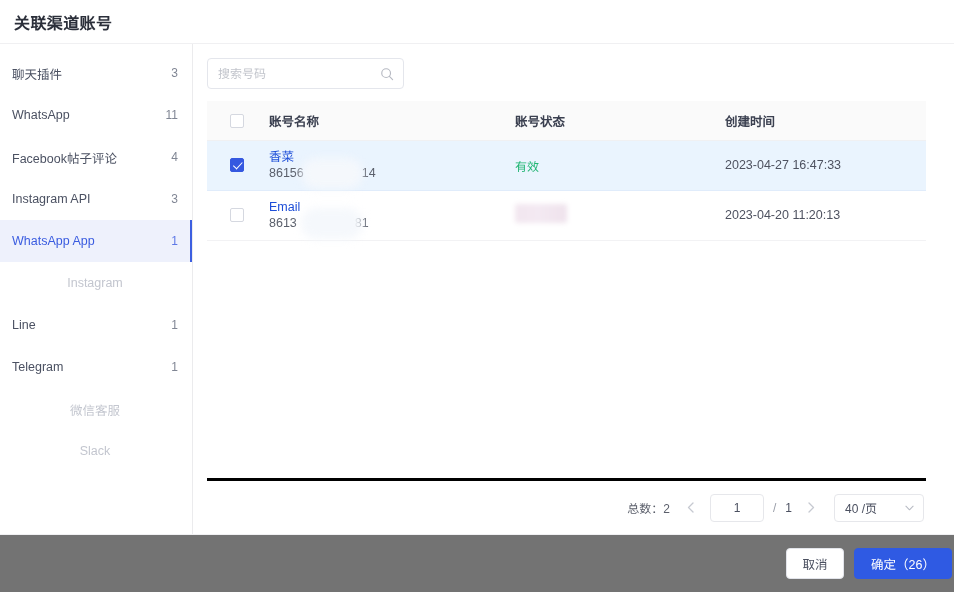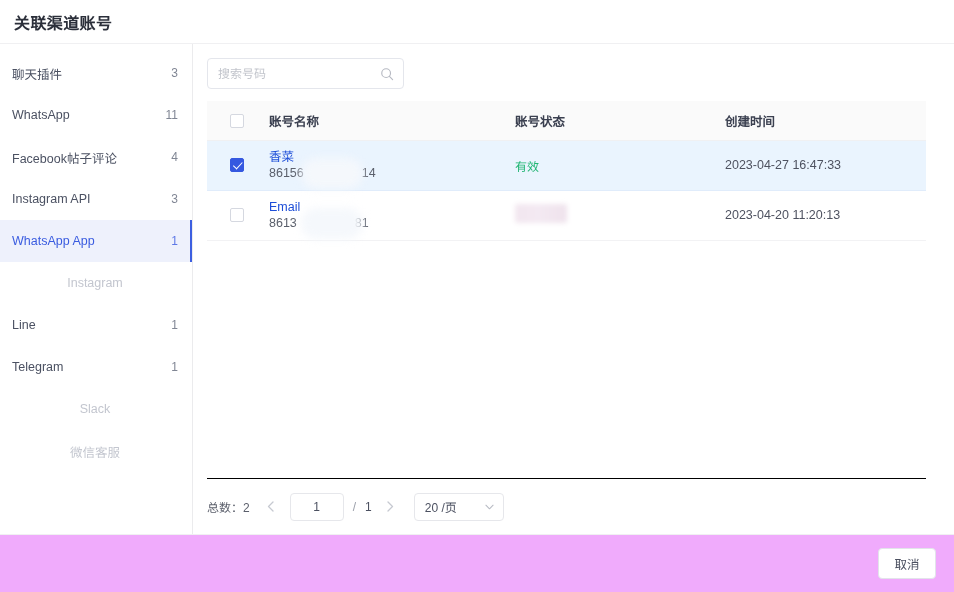--- a/index.html
+++ b/index.html
@@ -218,22 +218,23 @@
   }
 
   .table-filler { flex: 1 1 auto; }
 
   
   .pagination {
     flex: 0 0 auto;
     height: 56px;
     display: flex;
     align-items: center;
+    justify-content: flex-end;
     gap: 9px;
-    border-top: 1px solid #000000;
+    border-top: 3px solid #000000;
     padding-right: 2px;
     font-size: 12px;
     color: #5b5f6b;
   }
   .pg-total { margin-right: 2px; }
   .pg-arrow {
     width: 20px; height: 24px;
     display: flex; align-items: center; justify-content: center;
     color: #c6c9d1; cursor: pointer; font-size: 12px;
   }
@@ -266,22 +267,22 @@
 
   
   .dialog-footer {
     flex: 0 0 58px;
     height: 58px;
     border-top: 1px solid #f0f0f2;
     display: flex;
     align-items: center;
     justify-content: flex-end;
     gap: 10px;
-    padding-right: 18px;
-    background: #f0abfc;
+    padding-right: 2px;
+    background: #737373;
   }
   .btn {
     height: 31px;
     border-radius: 4px;
     font-size: 12.5px;
     font-family: inherit;
     cursor: pointer;
     display: inline-flex;
     align-items: center;
     justify-content: center;
@@ -340,25 +341,25 @@
         </div>
         <div class="side-item">
           <span class="side-label">Line</span>
           <span class="side-count">1</span>
         </div>
         <div class="side-item">
           <span class="side-label">Telegram</span>
           <span class="side-count">1</span>
         </div>
         <div class="side-item disabled">
+          <span class="side-label">微信客服</span>
+          <span class="side-count"></span>
+        </div>
+        <div class="side-item disabled">
           <span class="side-label">Slack</span>
-          <span class="side-count"></span>
-        </div>
-        <div class="side-item disabled">
-          <span class="side-label">微信客服</span>
           <span class="side-count"></span>
         </div>
       </div>
 
     <div class="content">
 
       <div class="search-row">
         <div class="search-box">
           <input type="text" placeholder="搜索号码" style="">
           <span class="search-icon">
@@ -408,30 +409,31 @@
           </span>
           <span class="pg-input">1</span>
           <span class="pg-sep">/</span>
           <span class="pg-total-pages">1</span>
           <span class="pg-arrow">
             <svg width="7" height="11" viewBox="0 0 7 11" fill="none" aria-hidden="true">
               <path d="M1 1L5.5 5.5L1 10" stroke="currentColor" stroke-width="1.3" stroke-linecap="round" stroke-linejoin="round"></path>
             </svg>
           </span>
           <span class="pg-size">
-            <span>20 /页</span>
+            <span>40 /页</span>
             <span class="caret">
               <svg width="9" height="6" viewBox="0 0 10 6" fill="none" aria-hidden="true">
                 <path d="M1 1L5 5L9 1" stroke="currentColor" stroke-width="1.2" stroke-linecap="round" stroke-linejoin="round"></path>
               </svg>
             </span>
           </span>
         </div>
       </div>
 
     </div>
   </div>
 
   <div class="dialog-footer">
     <button class="btn btn-cancel">取消</button>
+    <button class="btn btn-primary">确定（26）</button>
   </div>
 
 </div>
 
 </body></html>

